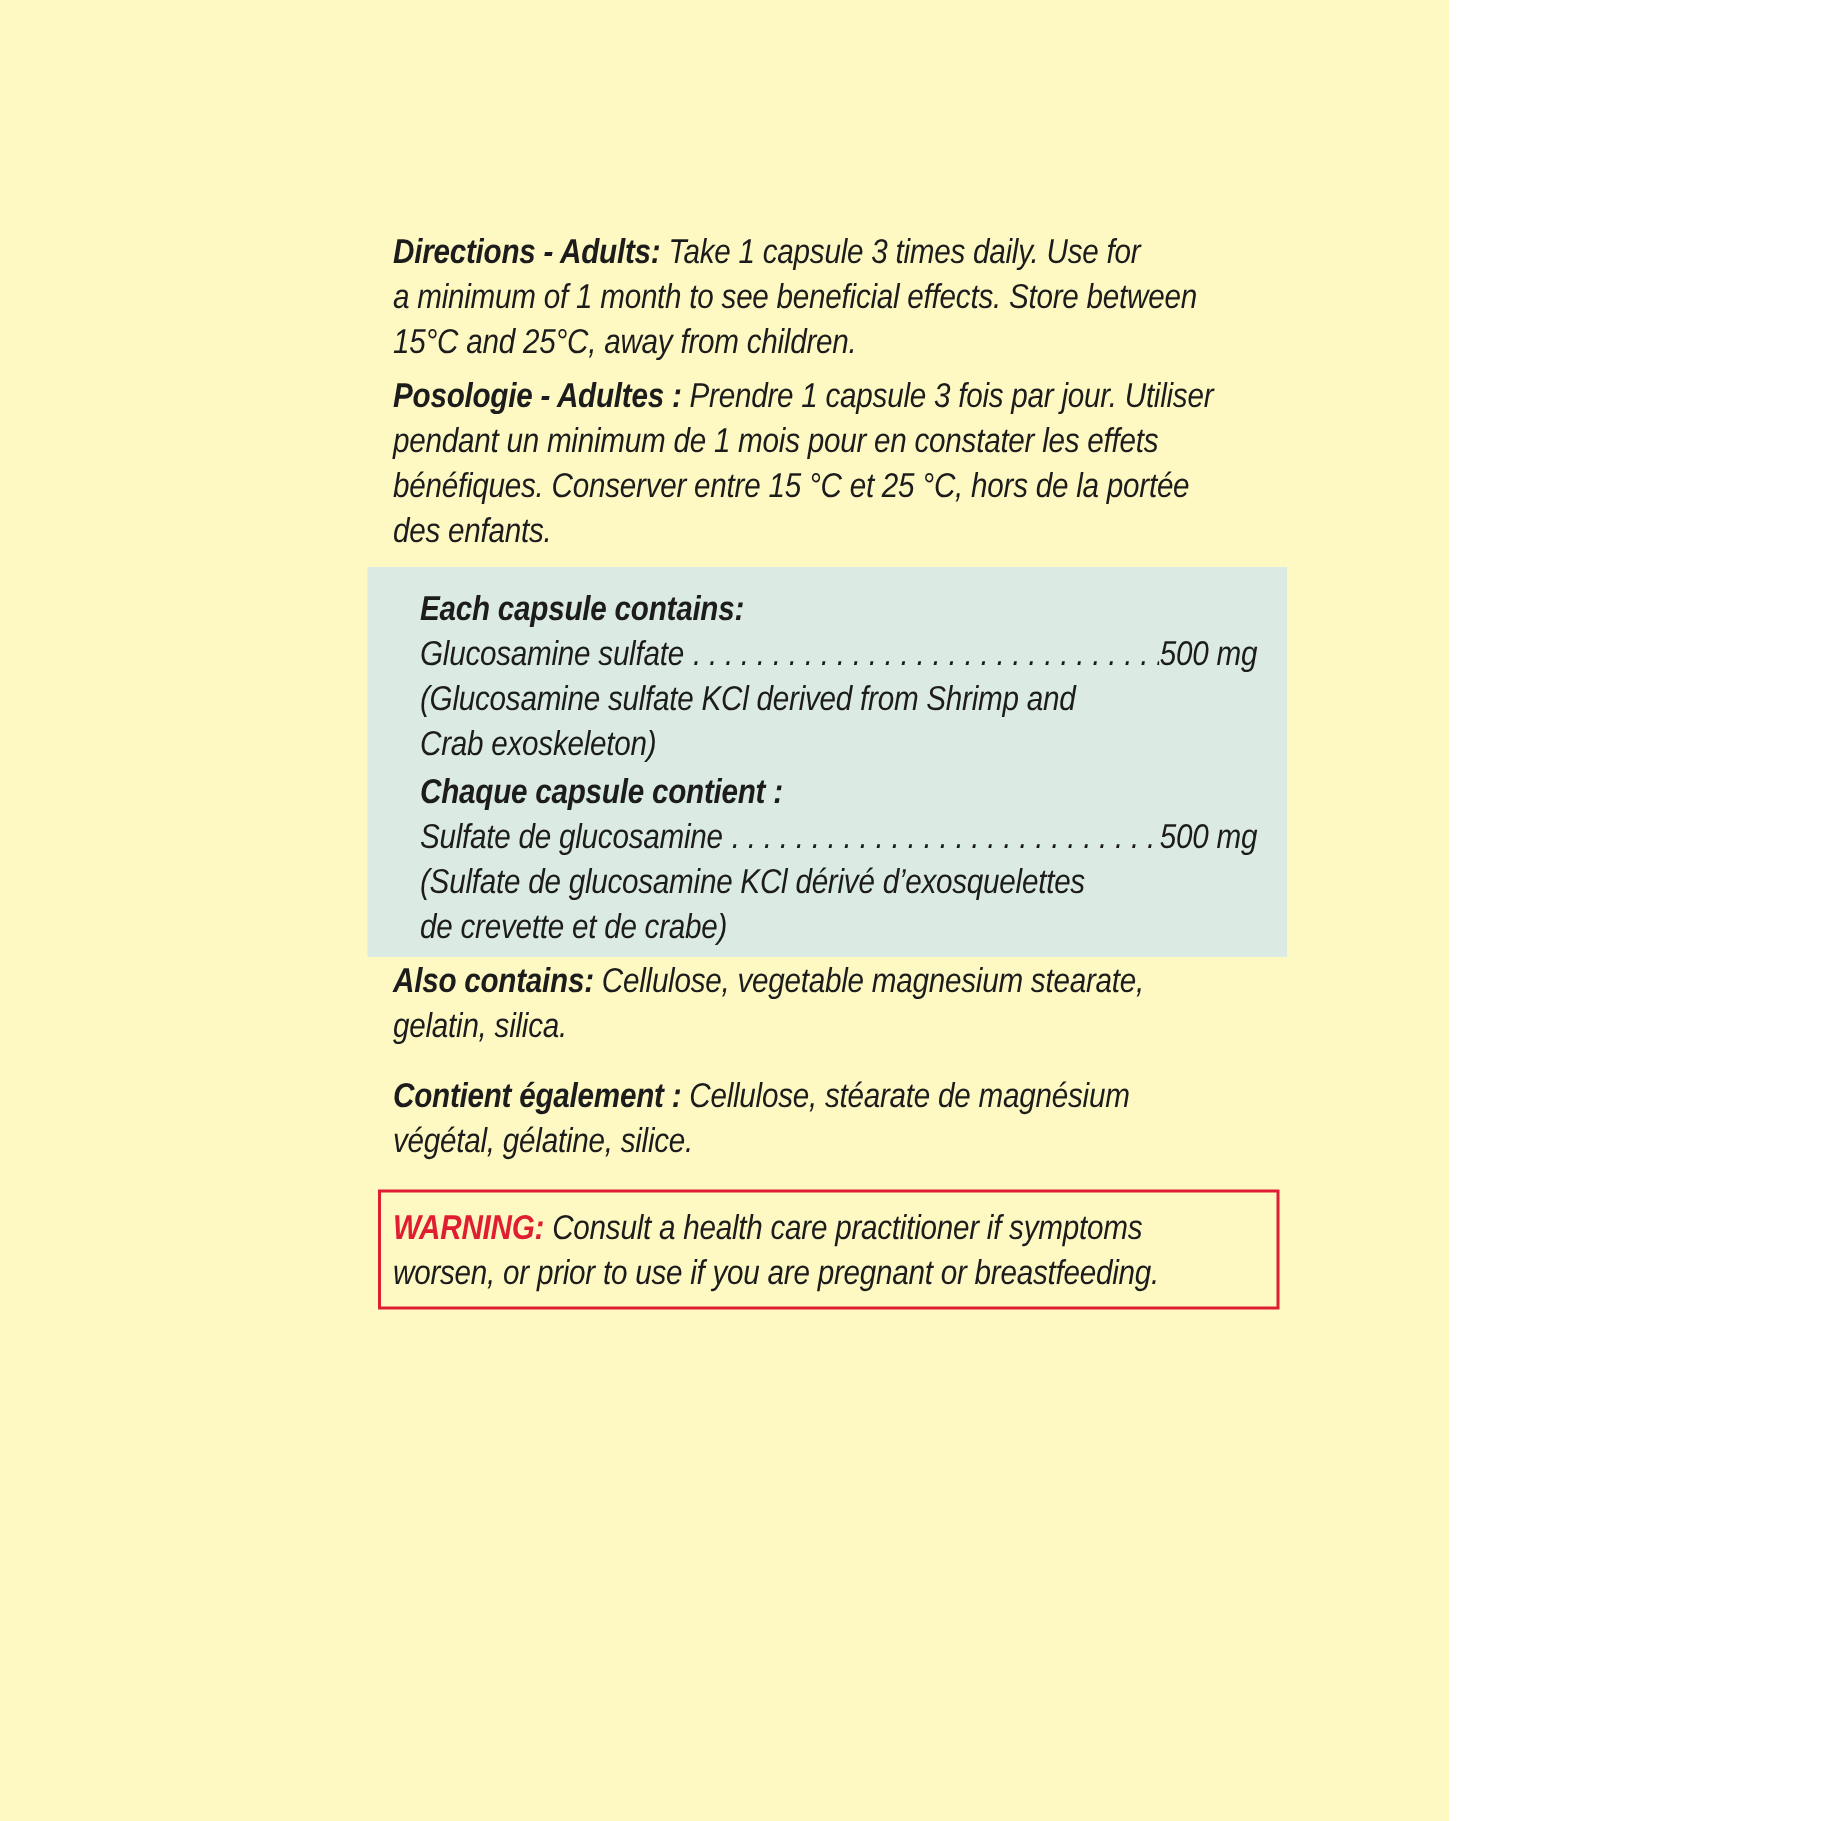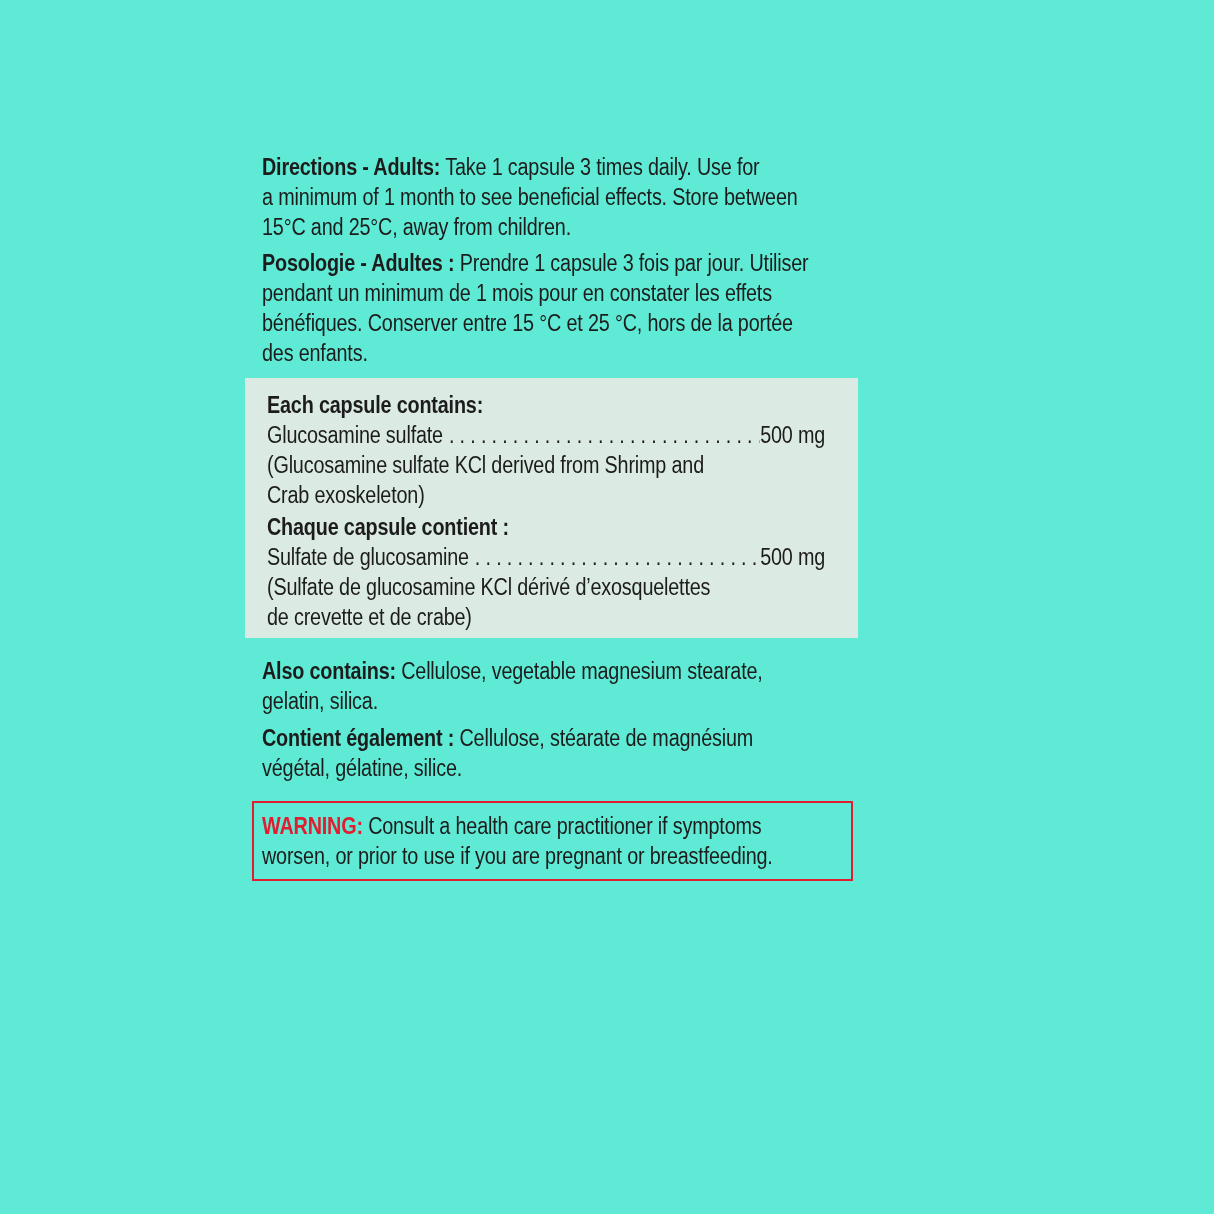--- a/index.html
+++ b/index.html
@@ -8,52 +8,52 @@
     --green:#dbeae2;
   }
   *{margin:0;padding:0;box-sizing:border-box;}
   html,body{background:#ffffff;}
   body{
     width:1214px;height:1214px;
     font-family:"Liberation Sans","DejaVu Sans",sans-serif;
     color:var(--ink);
     overflow:hidden;
   }
-  .page{position:relative;width:1214px;height:1214px;background:#5eead4;}
+  .page{position:relative;width:966px;height:1214px;background:#fef9c3;font-style:italic;}
   .content{position:absolute;left:262px;top:152px;width:596px;}
   .line{
     height:30px;line-height:30px;
     font-size:23px;letter-spacing:-0.2px;
     white-space:nowrap;
     transform:scaleX(0.86);transform-origin:left center;
   }
   .b{font-weight:bold;}
   .red{color:var(--red);}
   .para-gap{margin-top:6px;}
 
   .panel{
     margin-top:10px;margin-left:-17px;
     width:613px;
     background:var(--green);
-    padding:12px 0 6px 22px;
+    padding:12px 0 6px 35px;
   }
   .panel .sub-gap{margin-top:2px;}
 
   .dotrow{
     display:flex;align-items:baseline;
     width:649px;height:30px;line-height:30px;
     font-size:23px;letter-spacing:-0.2px;
     transform:scaleX(0.86);transform-origin:left center;
   }
   .dotrow .nm{white-space:nowrap;}
   .dotrow .dots{flex:1;overflow:hidden;white-space:nowrap;padding:0 7px;}
   .dotrow .val{white-space:nowrap;}
 
-  .also{margin-top:18px;}
-  .contient{margin-top:7px;}
+  .also{}
+  .contient{margin-top:17px;}
 
   .warnbox{
     margin-top:18px;margin-left:-10px;
     width:601px;
     border:2px solid var(--red);
     padding:8px 8px 8px 8px;
   }
   .warn-fr{margin-top:4px;}
 
   .footnotes{margin-top:16px;}

